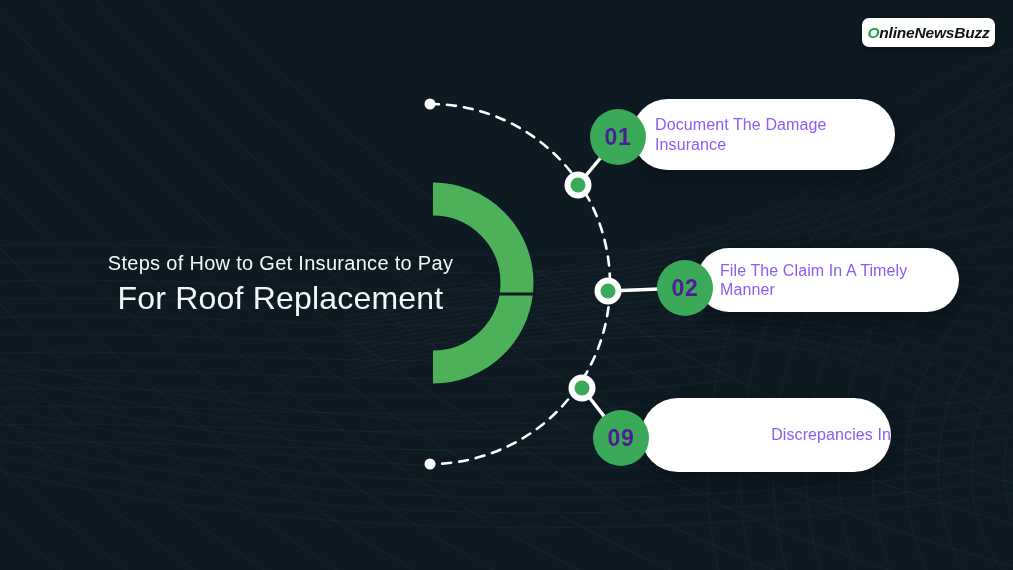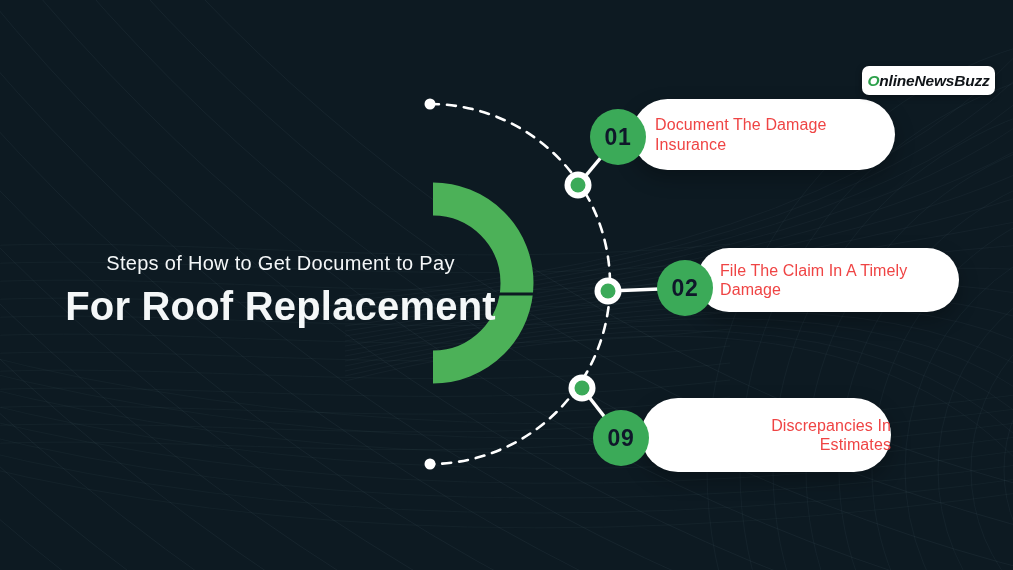--- a/index.html
+++ b/index.html
@@ -7,44 +7,43 @@
     position:relative;width:1013px;height:570px;overflow:hidden;
     background:#0d1a22;font-family:"Liberation Sans",sans-serif;
   }
   svg.layer{position:absolute;left:0;top:0;}
   
   .logo{
     position:absolute;left:862px;top:18px;width:133px;height:29px;
     background:#ffffff;border-radius:7px;display:flex;align-items:center;justify-content:center;
     font-style:italic;font-weight:800;font-size:15.5px;color:#101418;letter-spacing:-0.2px;
     box-shadow:0 2px 6px rgba(0,0,0,.35);
-    margin-top:48px;
   }
   .logo .accent{color:#2ca04a;}
   
   .title{
     position:absolute;left:28px;top:250px;width:505px;text-align:center;color:#f4f7f8;
   }
   .title .line1{font-size:20px;font-weight:500;letter-spacing:.3px;line-height:26px;}
-  .title .line2{font-size:40px;font-weight:700;letter-spacing:.2px;line-height:36px;margin-top:12px;}
+  .title .line2{font-size:32px;font-weight:400;letter-spacing:.2px;line-height:36px;margin-top:4px;}
   
   .card{
     position:absolute;background:#ffffff;border-radius:37px;
     display:flex;flex-direction:column;justify-content:center;
     box-shadow:0 8px 20px rgba(0,0,0,.28);
-    color:#ef4444;font-size:16px;font-weight:500;line-height:19.5px;letter-spacing:.1px;
+    color:#8b5cf6;font-size:16px;font-weight:500;line-height:19.5px;letter-spacing:.1px;
   }
   .card .ln{white-space:nowrap;}
   #card-1{left:632px;top:99px;width:240px;height:71px;padding-left:23px;}
   #card-2{left:697px;top:248px;width:239px;height:64px;padding-left:23px;}
   #card-3{left:641px;top:398px;width:233px;height:74px;padding-left:17px;align-items:flex-end;}
   
   .numcircle{
     position:absolute;width:56px;height:56px;border-radius:50%;
-    background:#3BAA58;color:#0f172a;font-weight:700;font-size:23px;letter-spacing:.8px;
+    background:#3BAA58;color:#4c1d95;font-weight:700;font-size:23px;letter-spacing:.8px;
     display:flex;align-items:center;justify-content:center;
   }
   #num-1{left:590px;top:109px;}
   #num-2{left:657px;top:260px;}
   #num-3{left:593px;top:410px;}
 </style>
 </head>
 <body>
 
 <div id="canvas">
@@ -143,33 +142,32 @@
       <circle cx="582" cy="388" r="7.5" fill="#3BAA58"></circle>
     </g>
   </svg>
 
   <div class="card" id="card-1">
     <div class="ln">Document The Damage</div>
     <div class="ln">Insurance</div>
   </div>
   <div class="card" id="card-2">
     <div class="ln">File The Claim In A Timely</div>
-    <div class="ln">Damage</div>
+    <div class="ln">Manner</div>
   </div>
   <div class="card" id="card-3">
     <div class="ln">Discrepancies In</div>
-    <div class="ln">Estimates</div>
   </div>
 
   <div class="numcircle" id="num-1">01</div>
   <div class="numcircle" id="num-2">02</div>
   <div class="numcircle" id="num-3">09</div>
 
   <div class="title">
-    <div class="line1">Steps of How to Get Document to Pay</div>
+    <div class="line1">Steps of How to Get Insurance to Pay</div>
     <div class="line2">For Roof Replacement</div>
   </div>
 
   <div class="logo">
     <span><span class="accent">O</span><span>nlineNewsBuzz</span></span>
   </div>
 
 </div>
 
 </body></html>

